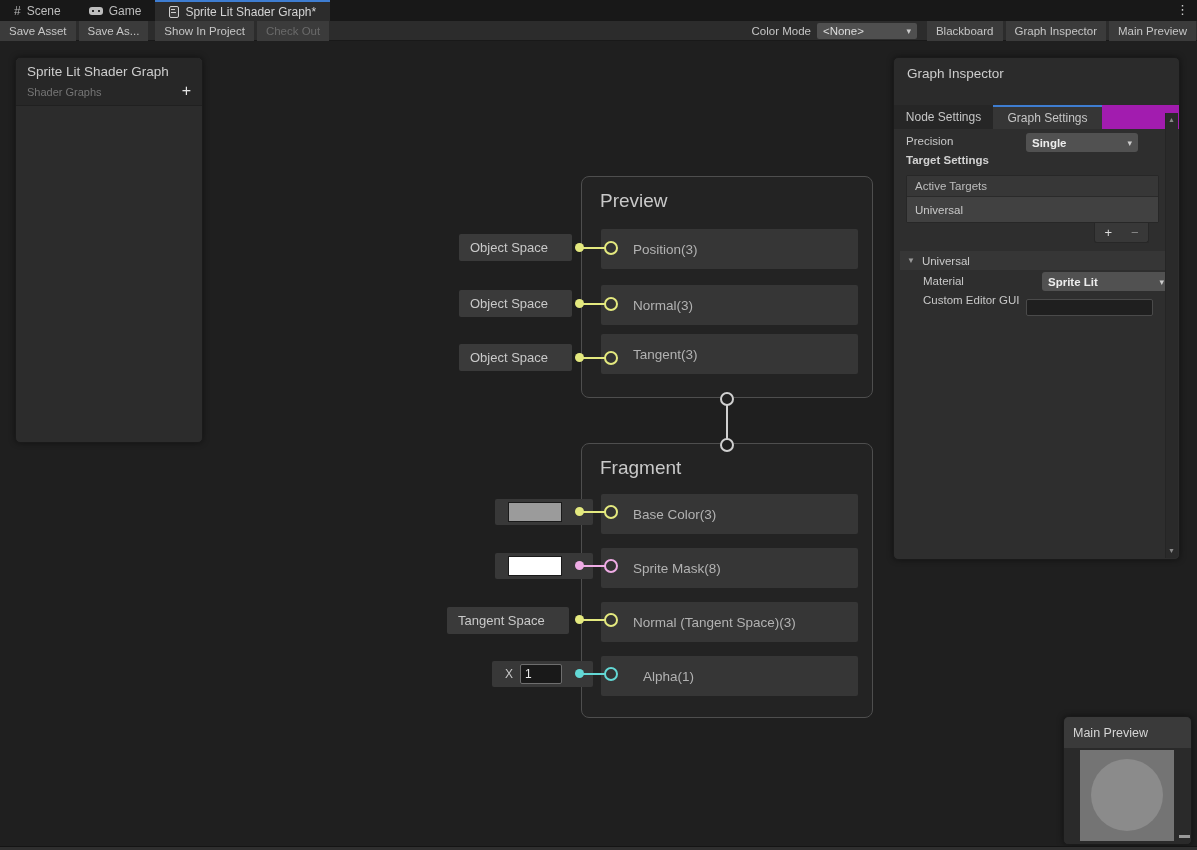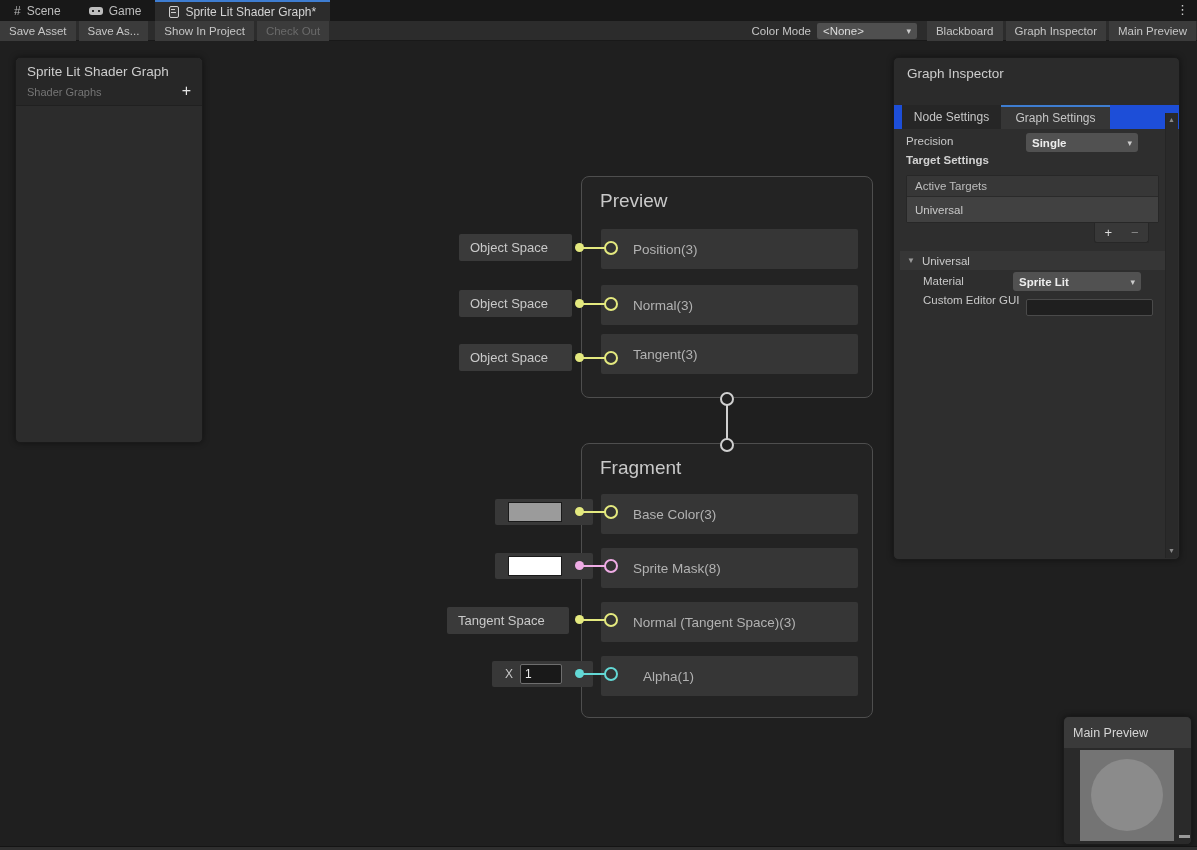--- a/index.html
+++ b/index.html
@@ -33,21 +33,21 @@
   .panel { position:absolute; background:#2C2C2C; border:1px solid #1A1A1A; border-radius:5px; box-shadow:0 0 6px rgba(0,0,0,.45); }
 
   
   .bb-header { background:#272727; border-radius:5px 5px 0 0; border-bottom:1px solid #202020; padding:6px 11px 7px 11px; position:relative; }
   .bb-title { font-size:13.5px; color:#CDCDCD; }
   .bb-sub { font-size:11px; color:#757575; margin-top:7px; }
   .bb-plus { position:absolute; right:11px; bottom:6px; font-size:16px; color:#E5E5E5; line-height:1; }
 
   
   .gi-title { position:absolute; left:13px; top:8px; font-size:13.5px; color:#CDCDCD; }
-  .gi-tabstrip { position:absolute; left:0; top:47px; width:100%; height:24px; background:#1d4ed8; display:flex;padding-left:8px; }
+  .gi-tabstrip { position:absolute; left:0; top:47px; width:100%; height:24px; background:#a21caf; display:flex; }
   .gi-tab { height:24px; display:flex; align-items:center; justify-content:center; font-size:12px; color:#C6C6C6; }
   .gi-tab.inactive { width:99px; background:#262626; }
   .gi-tab.active { width:109px; background:#363636; border-top:2px solid #3E7DD1; }
   .gi-content { position:absolute; left:0; top:71px; right:0; bottom:0; background:#2E2E2E; border-radius:0 0 5px 5px; }
   .gi-label { position:absolute; font-size:11.5px; color:#C8C8C8; }
   .gi-bold { font-weight:bold; color:#D2D2D2; }
   .drop { position:absolute; height:19px; background:#515151; border-radius:3px; display:flex; align-items:center; justify-content:space-between; padding:0 6px; font-size:11.5px; font-weight:bold; color:#EDEDED; }
   .drop .caret { font-size:9px; font-weight:normal; color:#CCC; }
   .targets-box { position:absolute; left:12px; top:117px; width:253px; border:1px solid #272727; border-radius:2px; }
   .targets-head { height:21px; background:#373737; display:flex; align-items:center; padding:0 8px; font-size:11.5px; color:#BDBDBD; border-bottom:1px solid #2A2A2A; }
@@ -159,21 +159,21 @@
         <span class="pm-plus">+</span>
         <span class="pm-minus">−</span>
       </div>
 
       <div class="foldout" style="top:122px;">
         <span class="tri">▼</span>
         <span class="txt">Universal</span>
       </div>
 
       <span class="gi-label" style="left:29px; top:146px;">Material</span>
-      <div class="drop" style="left:119px; top:143px; width:128px;">
+      <div class="drop" style="left:148px; top:143px; width:128px;">
         <span>Sprite Lit</span>
         <span class="caret">▾</span>
       </div>
 
       <span class="gi-label" style="left:29px; top:164px; width:98px; line-height:15px;">Custom Editor GUI</span>
       <div class="text-field" style="top:170px;"></div>
     </div>
     <div class="gi-scroll">
       <span class="up">▲</span>
       <span class="down">▼</span>

